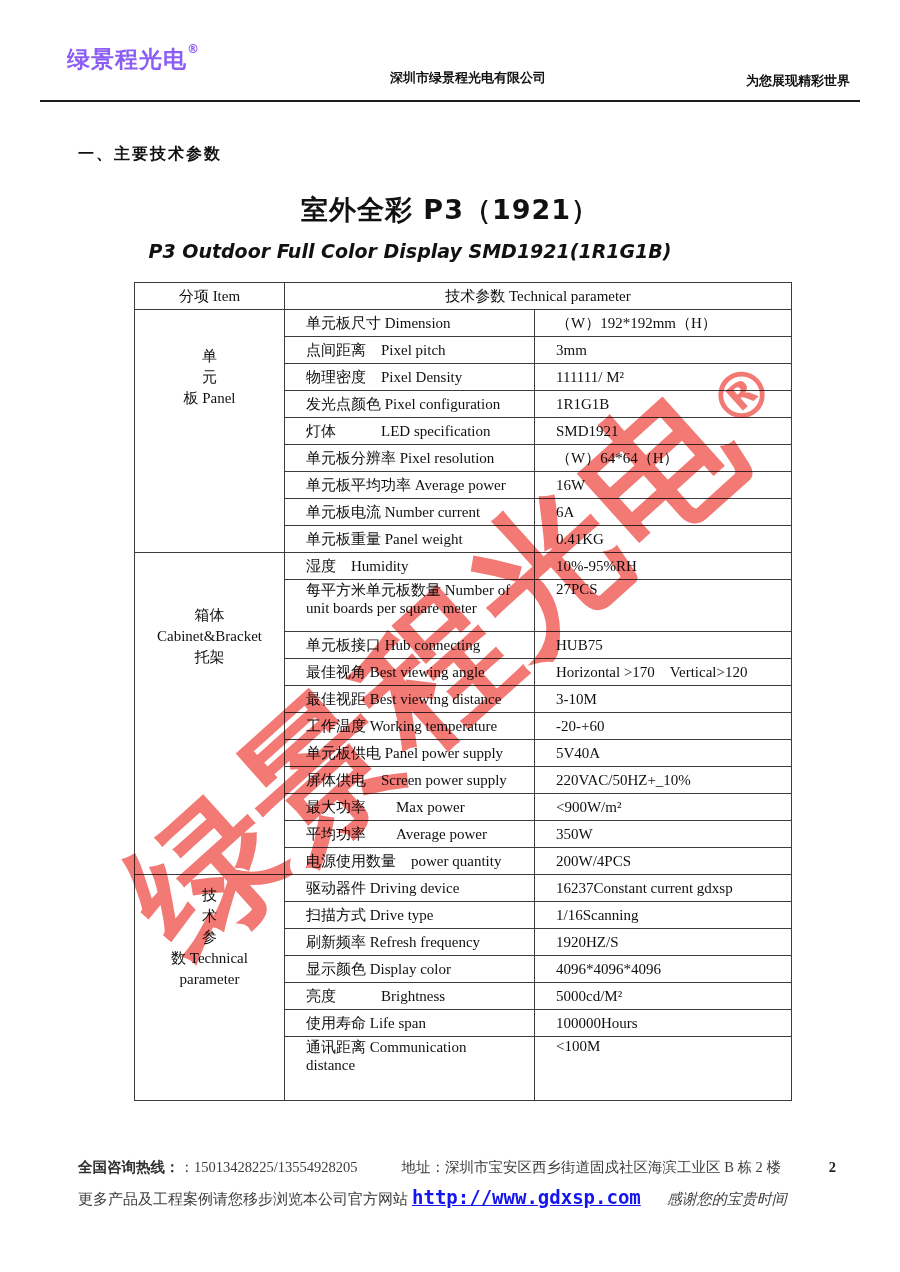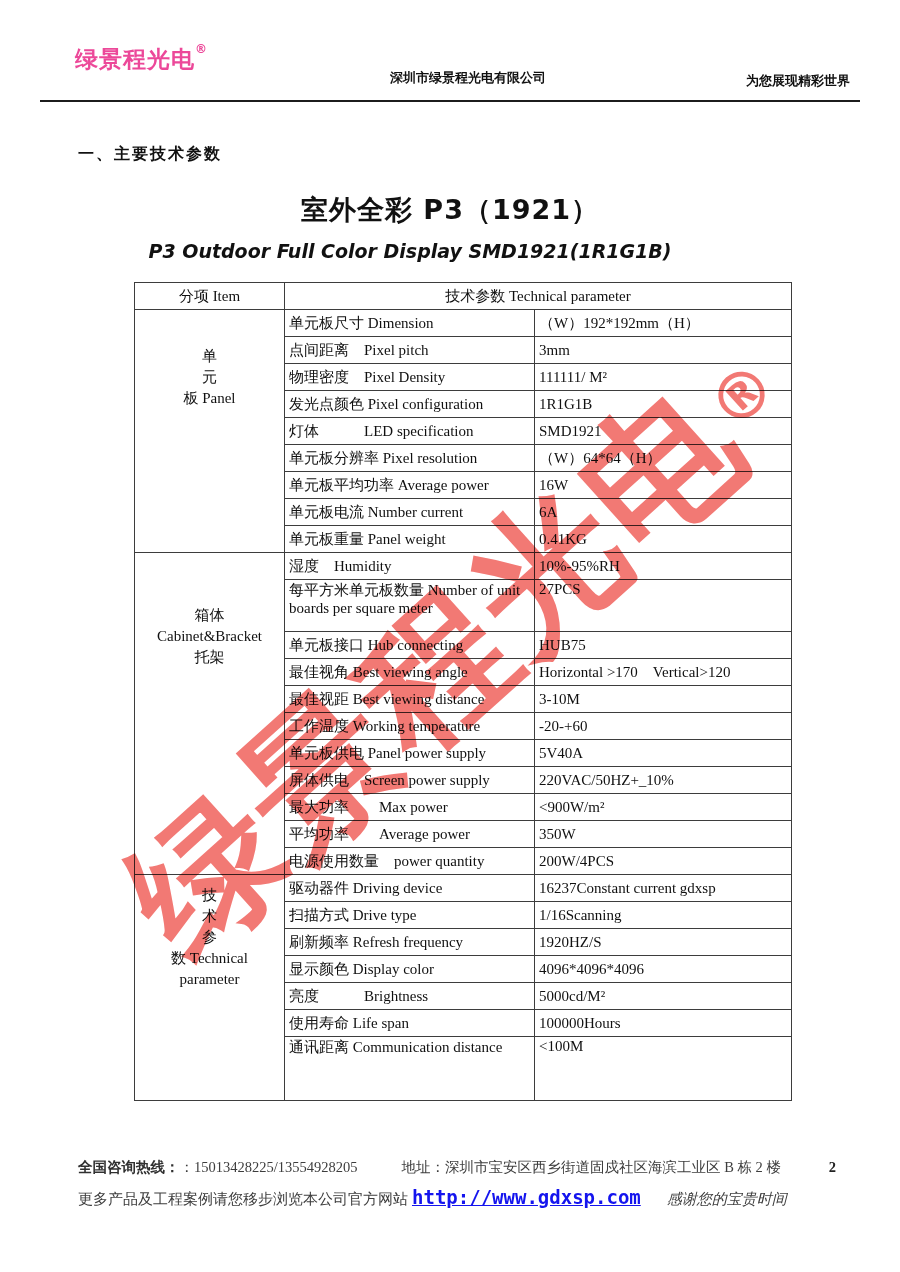--- a/index.html
+++ b/index.html
@@ -2,34 +2,34 @@
 <html><head>
 <meta charset="utf-8">
 <style>
   html,body{margin:0;padding:0;}
   body{
     width:900px;height:1272px;position:relative;background:#ffffff;
     font-family:"Liberation Serif", serif;color:#111;overflow:hidden;
   }
   
   .page-header{position:absolute;left:40px;top:36px;width:820px;height:64px;border-bottom:2px solid #1c1c1c;}
-  .logo{position:absolute;left:35px;top:6px;color:#ec4899;font-family:"DejaVu Sans",sans-serif;font-weight:bold;font-size:23px;letter-spacing:1px;white-space:nowrap;}
+  .logo{position:absolute;left:27px;top:6px;color:#8b5cf6;font-family:"DejaVu Sans",sans-serif;font-weight:bold;font-size:23px;letter-spacing:1px;white-space:nowrap;}
   .logo .reg{font-size:12px;vertical-align:14px;font-weight:bold;}
   .company{position:absolute;left:350px;bottom:13px;font-size:13px;font-weight:600;font-family:"Liberation Serif",serif;}
   .slogan{position:absolute;right:10px;bottom:10px;font-size:13px;font-weight:600;}
   
   .section-heading{position:absolute;left:78px;top:144px;font-size:16px;font-weight:600;letter-spacing:2px;}
   .title-cn{position:absolute;left:0;top:192px;width:900px;text-align:center;
     font-family:"DejaVu Sans",sans-serif;font-weight:800;font-size:27px;letter-spacing:1px;}
   .title-en{position:absolute;left:0;top:240px;width:820px;text-align:center;
     font-family:"DejaVu Sans",sans-serif;font-weight:800;font-size:19px;font-style:italic;}
   
   .spec-table{position:absolute;left:134px;top:282px;width:657px;border-collapse:collapse;table-layout:fixed;
     font-size:15px;font-family:"Liberation Serif",serif;color:#101010;}
-  .spec-table td,.spec-table th{border:1px solid #3d3d3d;padding:1px 4px;font-weight:normal;}
+  .spec-table td,.spec-table th{border:1px solid #3d3d3d;padding:1px 21px;font-weight:normal;}
   .spec-table tr{height:27px;}
   .hdr-item{text-align:center;height:24px;}
   .hdr-param{text-align:center;}
   .group-label{text-align:center;vertical-align:top;line-height:21px;}
   .cell-name{padding-left:8px;}
   .cell-value{padding-left:10px;}
   .va-top{vertical-align:top;padding-top:2px;}
   
   .watermark{position:absolute;left:105px;top:550px;width:710px;height:200px;
     display:flex;align-items:center;justify-content:center;

